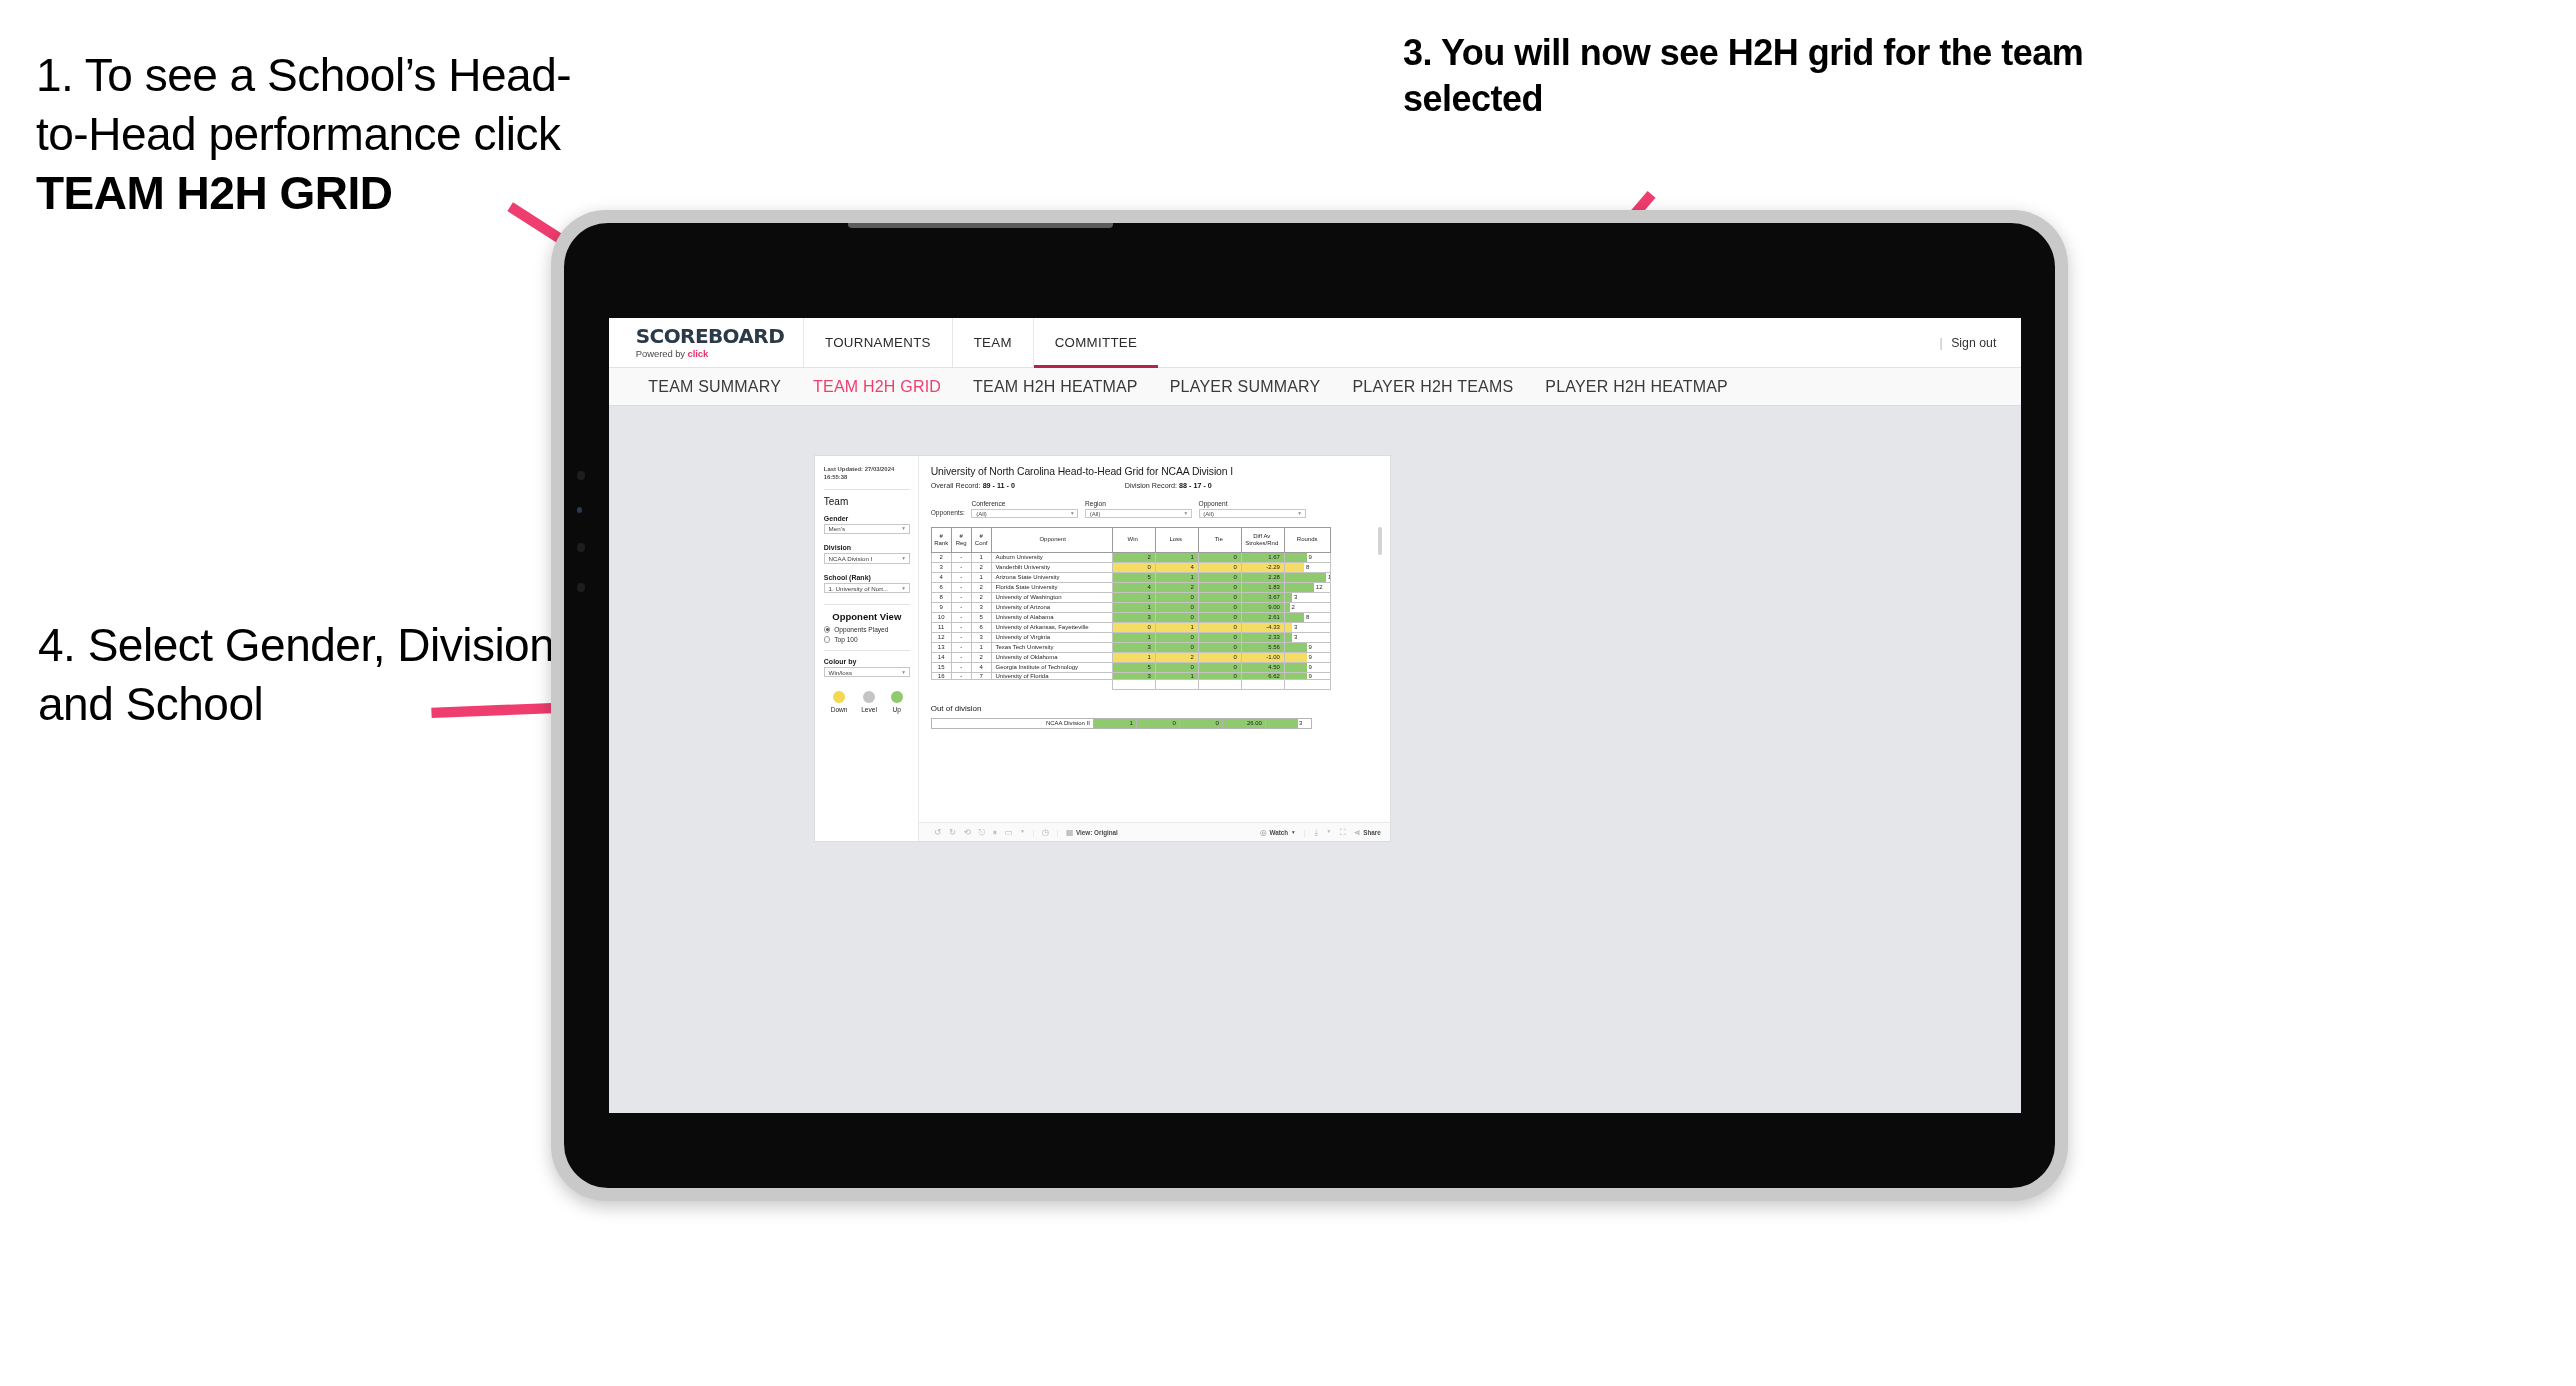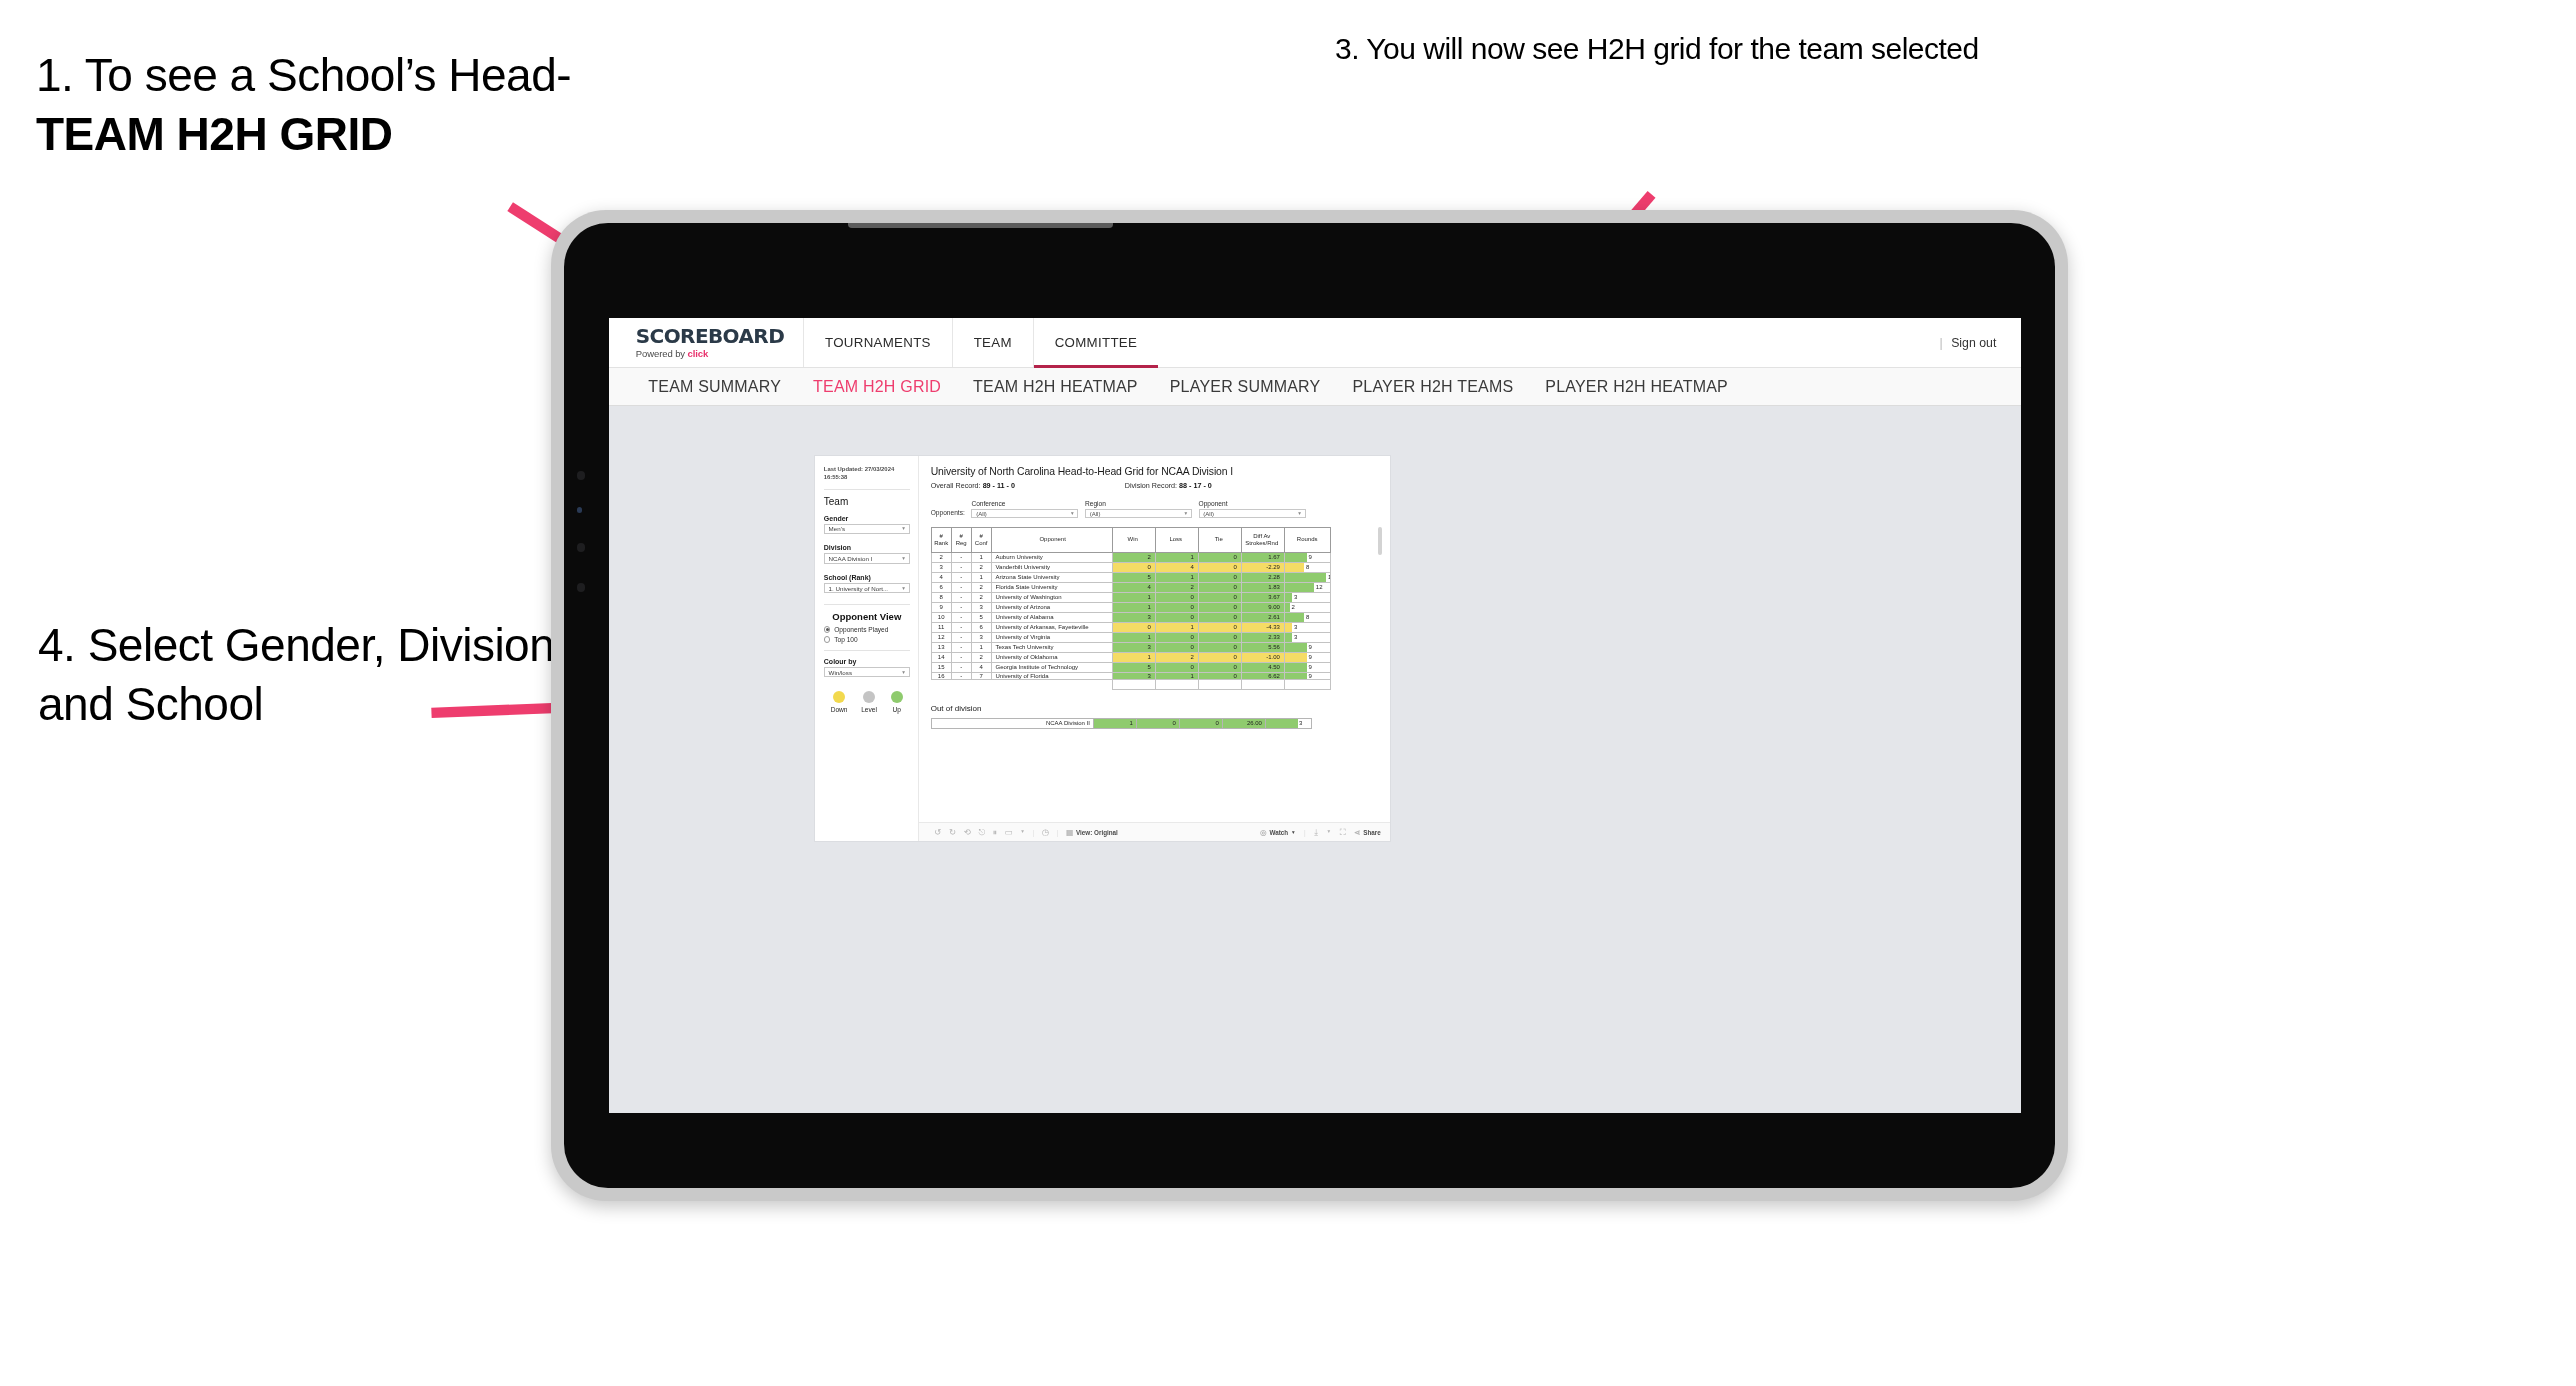--- a/index.html
+++ b/index.html
@@ -15,21 +15,21 @@
   .annot {
     position: absolute;
     color: #000000;
     font-weight: 400;
     line-height: 1.28;
     letter-spacing: -0.5px;
   }
   #annot-1 { left: 36px; top: 46px; width: 777px; font-size: 46px; }
   #annot-1 .bold { font-weight: 700; display: block; }
   #annot-2 { left: 38px; top: 616px; width: 531px; font-size: 46px; }
-  #annot-3 { left: 1335px; top: 30px; width: 758px; font-size: 30px; }
+  #annot-3 { left: 1403px; top: 30px; width: 758px; font-size: 36px; font-weight: bold; }
 
   .arrow-svg { position: absolute; left: 0; top: 0; width: 2576px; height: 1386px;
                pointer-events: none; }
 
   
   #tablet {
     position: absolute;
     left: 551px; top: 210px;
     width: 1517px; height: 991px;
     background: #c9c9c9;
@@ -245,20 +245,21 @@
   .tb-div { color: #dcdcdc; }
   .tb-txt { display: flex; align-items: center; gap: 2.8px; color: #4a4a4a;
             font-weight: 600; cursor: pointer; }
   .tb-right { margin-left: auto; display: flex; align-items: center; gap: 8.5px; }
 </style>
 </head>
 <body>
 
 <div class="annot" id="annot-1">
   <span>1. To see a School’s Head-</span><br>
+  <span>to-Head performance click</span>
   <span class="bold">TEAM H2H GRID</span>
 </div>
 
 <div class="annot" id="annot-2">4. Select Gender, Division and School</div>
 
 <div class="annot" id="annot-3">3. You will now see H2H grid for the team selected</div>
 
 <svg class="arrow-svg" viewBox="0 0 2717 1462">
   <defs>
     <marker id="ah" markerWidth="6" markerHeight="6" refX="4.6" refY="3" orient="auto">

